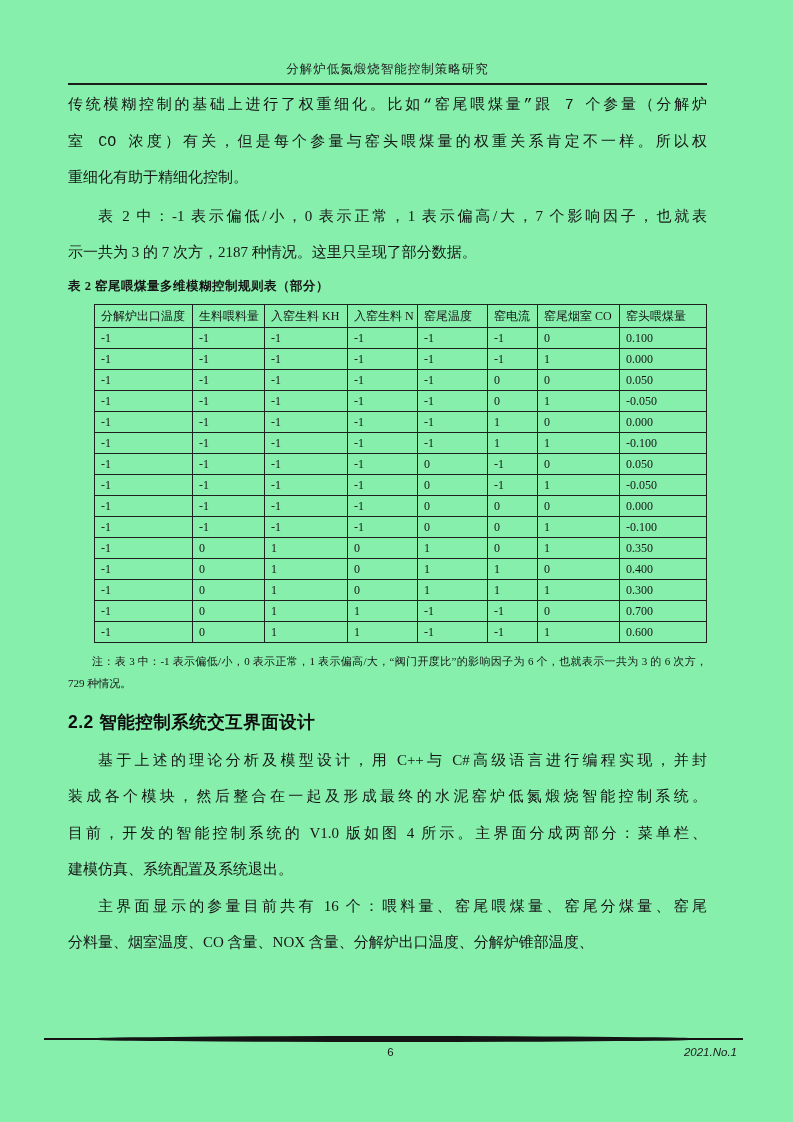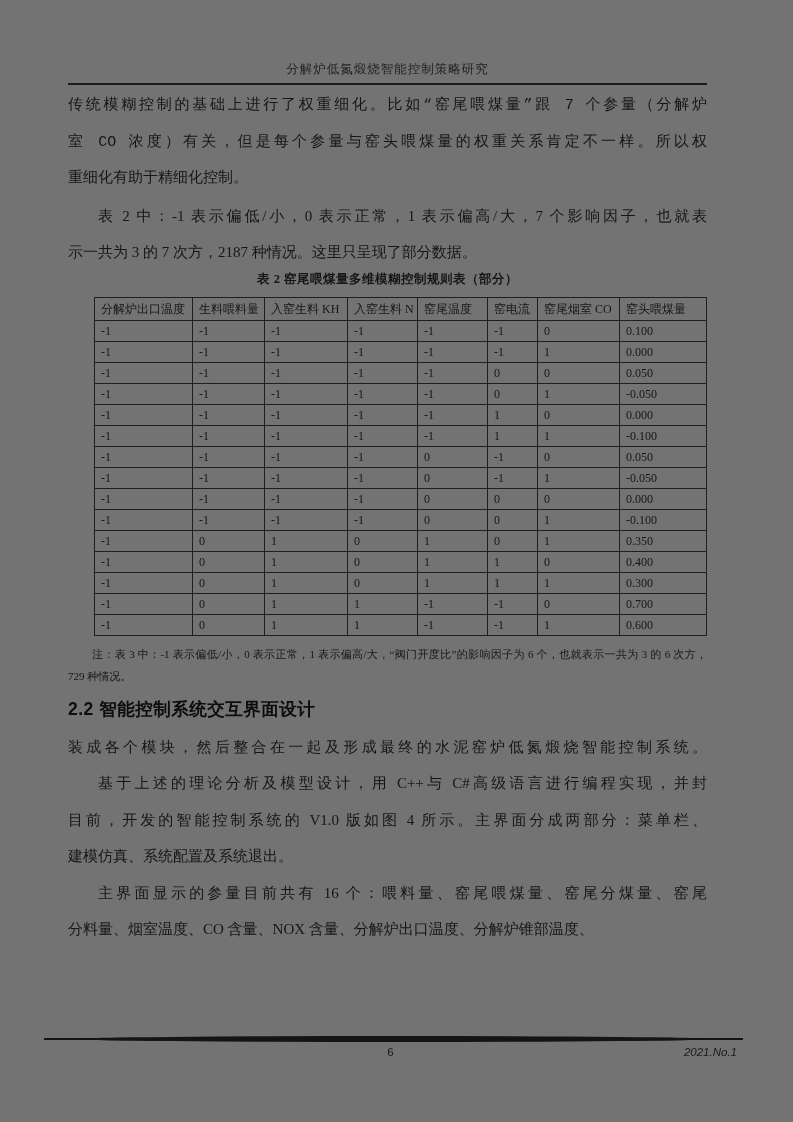--- a/index.html
+++ b/index.html
@@ -1,20 +1,20 @@
 <!DOCTYPE html>
 <html><head>
 <meta charset="utf-8">
 <style>
   html,body { margin:0; padding:0; background:#e8e8e8; }
   .page {
     position:relative;
     width:793px; height:1122px;
     margin:0 auto;
-    background:#737373;
+    background:#86efac;
     box-sizing:border-box;
     padding:60px 86px 0 68px;
     font-family:"Liberation Serif","DejaVu Serif",serif;
     color:#161616;
     overflow:hidden;
   }
   .doc-title {
     text-align:center;
     font-size:12.5px;
     height:18px; line-height:18px;
@@ -31,21 +31,22 @@
   .para .bline {
     font-size:15px;
     height:36.5px; line-height:36.5px;
     text-align:justify;
     text-align-last:justify;
     overflow:hidden;
   }
   .para .bline.last { text-align-last:left; }
   .para .bline.indent { text-indent:2em; }
   .table-caption {
-    text-align:center;
+    margin-top:7px;
+    text-align:left;
     font-weight:bold;
     font-size:12.5px;
     height:17px; line-height:17px;
     letter-spacing:0.5px;
   }
   table.rules {
     margin:9px 0 0 26px;
     border-collapse:collapse;
     table-layout:fixed;
     width:612px;
@@ -66,21 +67,21 @@
   .note .nline {
     font-size:11px;
     height:22px; line-height:22px;
     text-align:justify;
     text-align-last:justify;
     overflow:hidden;
   }
   .note .nline.last { text-align-last:left; }
   .note .nline.indent { text-indent:24px; }
   .section-heading {
-    margin-top:10px;
+    margin-top:16px;
     font-family:"Liberation Sans","DejaVu Sans",sans-serif;
     font-weight:700;
     font-size:17.5px;
     height:25px; line-height:25px;
     color:#0d0d0d;
     letter-spacing:0.5px;
   }
   .para.p3 { margin-top:7px; }
   .footer-rule { position:absolute; left:44px; right:50px; top:1036px; height:6px; }
   .footer-rule .thin { position:absolute; top:2px; left:0; right:0; height:2px; background:#141414; }
@@ -297,22 +298,22 @@
   </table>
 
   <div class="note">
       <div class="nline indent">注：表 3 中：-1 表示偏低/小，0 表示正常，1 表示偏高/大，“阀门开度比”的影响因子为 6 个，也就表示一共为 3 的 6 次方，</div>
       <div class="nline last">729 种情况。</div>
     </div>
 
   <div class="section-heading">2.2 智能控制系统交互界面设计</div>
 
   <div class="para p3">
+      <div class="bline indent">基于上述的理论分析及模型设计，用 C++与 C#高级语言进行编程实现，并封</div>
       <div class="bline">装成各个模块，然后整合在一起及形成最终的水泥窑炉低氮煅烧智能控制系统。</div>
-      <div class="bline indent">基于上述的理论分析及模型设计，用 C++与 C#高级语言进行编程实现，并封</div>
       <div class="bline">目前，开发的智能控制系统的 V1.0 版如图 4 所示。主界面分成两部分：菜单栏、</div>
       <div class="bline last">建模仿真、系统配置及系统退出。</div>
     </div>
   <div class="para p4">
       <div class="bline indent">主界面显示的参量目前共有 16 个：喂料量、窑尾喂煤量、窑尾分煤量、窑尾</div>
       <div class="bline last">分料量、烟室温度、CO 含量、NOX 含量、分解炉出口温度、分解炉锥部温度、</div>
     </div>
 
   <div class="footer-rule">
     <div class="thin"></div>

